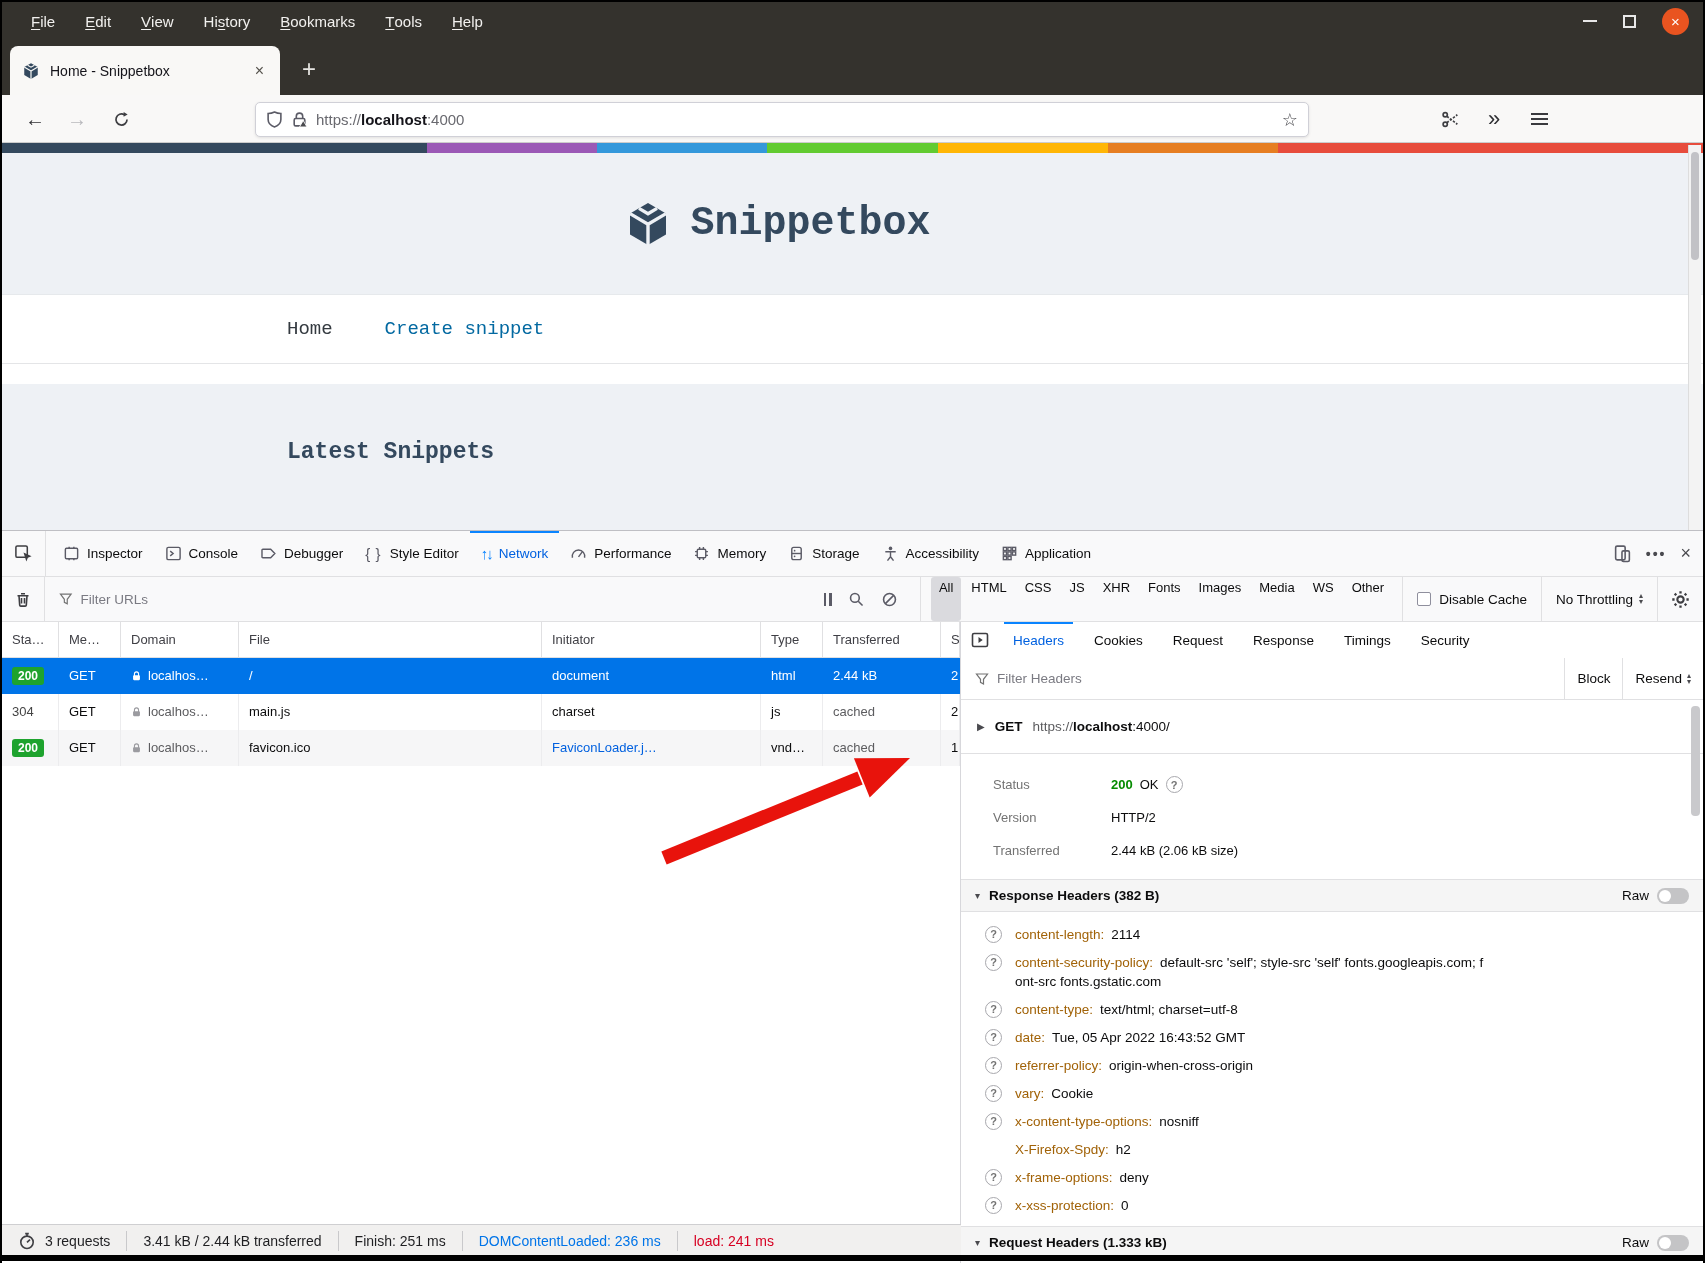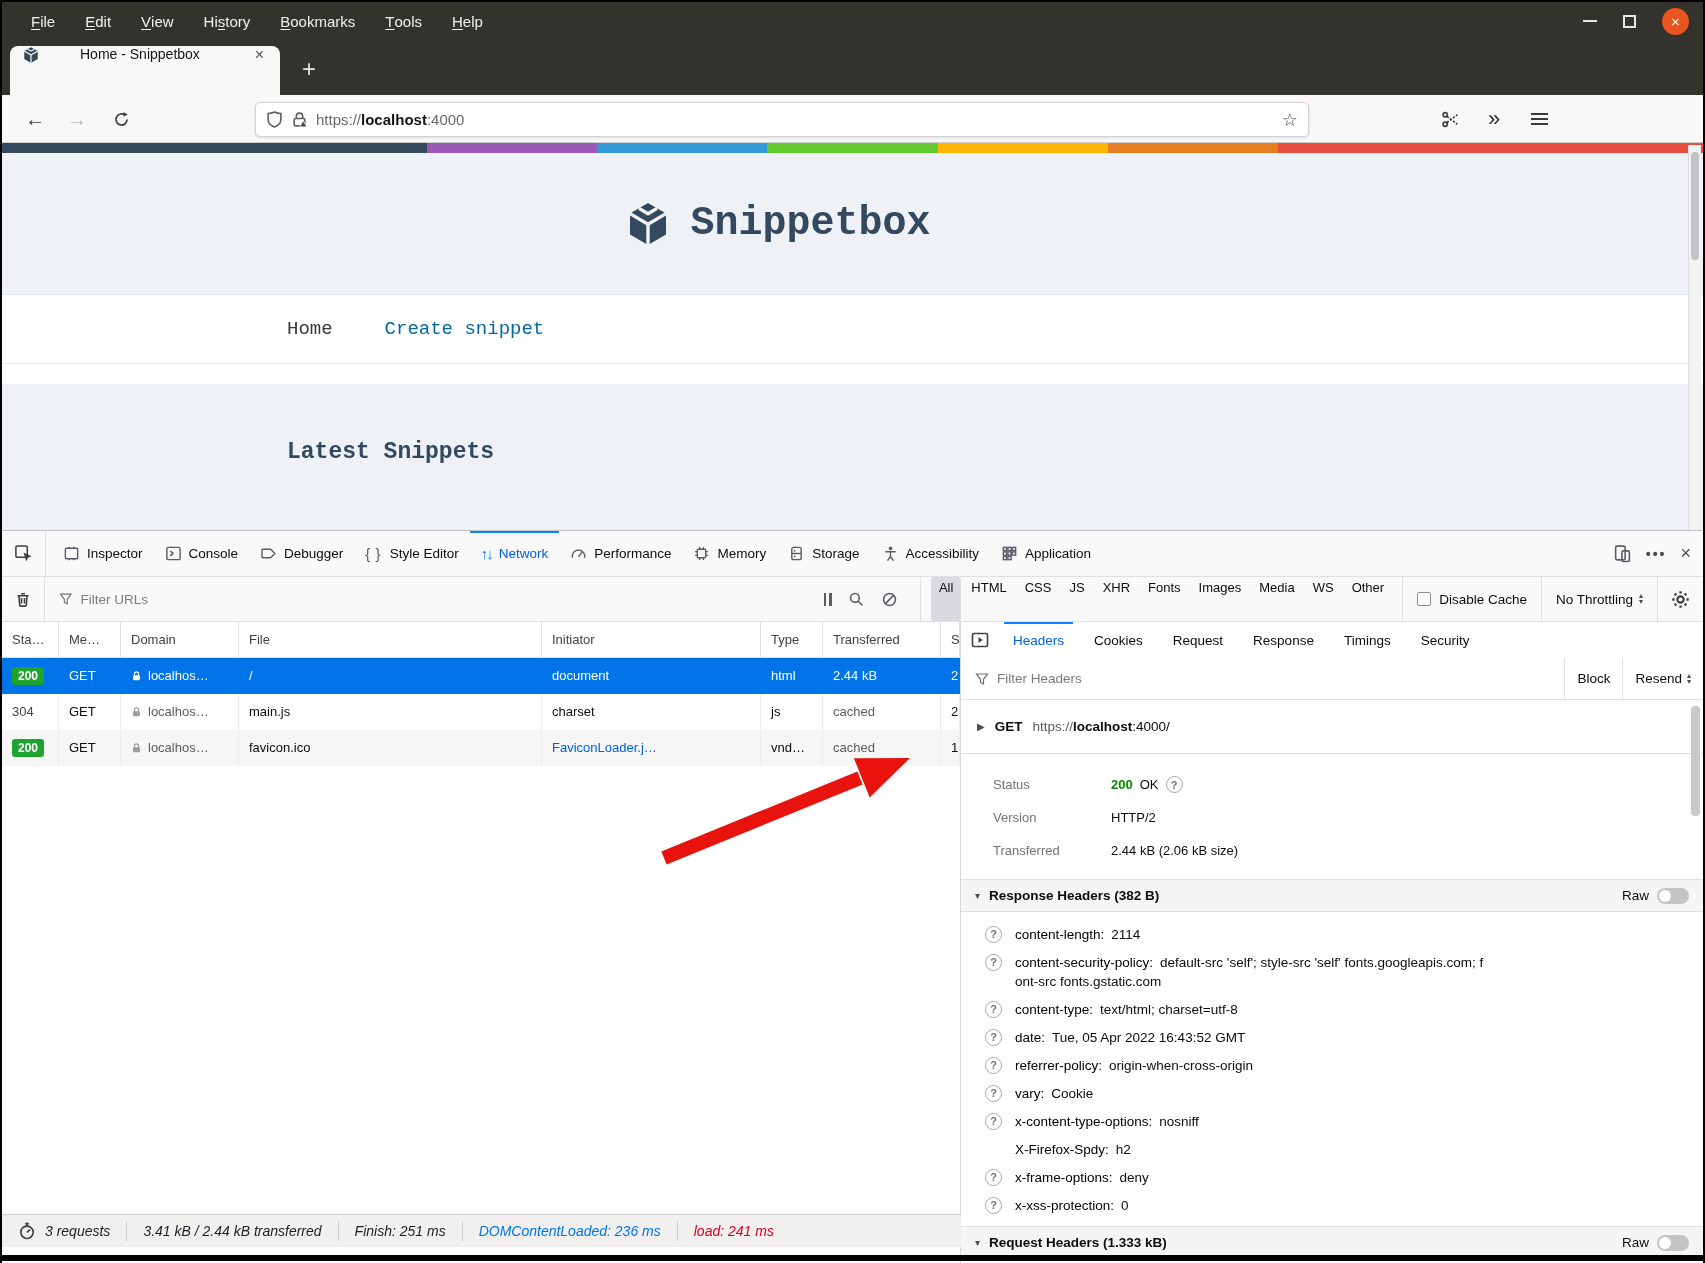--- a/index.html
+++ b/index.html
@@ -12,21 +12,21 @@
   .menubar { position:absolute; left:0; top:0; width:100%; height:38px; background:#34322d; display:flex; align-items:center; padding-left:14px; }
   .menu-item { color:#f2f1ef; font-size:15px; padding:0 15px; height:100%; display:flex; align-items:center; cursor:default; }
   .menu-item u { text-decoration:underline; text-underline-offset:2px; }
   .win-controls { position:absolute; right:14px; top:0; height:38px; display:flex; align-items:center; gap:26px; }
   .win-min { color:#e8e8e8; width:14px; height:2px; background:#e8e8e8; }
   .win-max { width:13px; height:13px; border:2px solid #e8e8e8; }
   .win-close { width:27px; height:27px; border-radius:50%; background:#e95420; color:#fff; font-size:15px; display:flex; align-items:center; justify-content:center; }
 
   
   .tabbar { position:absolute; left:0; top:38px; width:100%; height:55px; background:#34322d; }
-  .tab { position:absolute; left:8px; top:6px; width:270px; height:49px; background:#f9f8f6; border-radius:8px 8px 0 0; display:flex; padding:0 12px;gap:30px; }
+  .tab { position:absolute; left:8px; top:6px; width:270px; height:49px; background:#f9f8f6; border-radius:8px 8px 0 0; display:flex; align-items:center; padding:0 12px; }
   .tab-title { font-size:14px; color:#15141a; margin-left:10px; flex:1; white-space:nowrap; overflow:hidden; }
   .tab-close { color:#55524c; font-size:16px; padding:0 4px; }
   .newtab-btn { position:absolute; left:292px; top:14px; color:#e6e5e2; font-size:24px; line-height:30px; width:30px; text-align:center; }
 
   
   .navbar { position:absolute; left:0; top:93px; width:100%; height:48px; background:#f9f8f7; border-bottom:1px solid #ccc; }
   .nav-ic { position:absolute; top:0; height:48px; display:flex; align-items:center; justify-content:center; font-size:20px; color:#2f2f33; }
   .urlbar { position:absolute; left:253px; top:7px; width:1054px; height:35px; background:#fff; border:1px solid #d0d0d7; border-radius:5px; box-shadow:0 1px 3px rgba(0,0,0,.1); display:flex; align-items:center; padding:0 10px; }
   .url-text { font-size:15px; margin-left:8px; color:#69696f; }
   .url-text b { color:#15141a; font-weight:bold; }
@@ -83,21 +83,21 @@
   .trow.selected { background:#0074e8; color:#fff; }
   .trow.selected > div { border-right-color:transparent; }
   .trow.alt { background:#f6f6f7; }
   .badge { display:inline-block; background:#1ea32e; color:#fff; border-radius:3px; padding:1px 6px; line-height:16px; font-size:12px; font-weight:bold; }
   .st-plain { color:#444; }
   .muted { color:#5c5c5f; }
   .link-blue { color:#0060df; }
   .lock { display:inline-block; vertical-align:-2px; margin-right:6px; }
 
   
-  .dt-statusbar { position:absolute; left:0; bottom:18px; width:959px; height:33px; background:#f1f0ef; border-top:1px solid #cfcfd1; display:flex; align-items:center; font-size:14px; color:#1f1f22;font-style:italic; }
+  .dt-statusbar { position:absolute; left:0; bottom:8px; width:959px; height:33px; background:#f1f0ef; border-top:1px solid #cfcfd1; display:flex; align-items:center; font-size:14px; color:#1f1f22; }
   .sb-item { padding:0 16px; display:flex; align-items:center; gap:9px; }
   .sb-sep { width:1px; height:20px; background:#c9c9cb; }
   .sb-dcl { color:#0074e8; }
   .sb-load { color:#d70022; }
 
   
   .panel { position:absolute; left:959px; right:0; top:91px; bottom:0; background:#fff; }
   .panel-tabs { height:36px; display:flex; align-items:stretch; }
   .ptab { position:relative; display:flex; align-items:center; padding:8px 15px; font-size:13.5px; }
   .ptab.active { color:#0061e0; }
@@ -121,21 +121,21 @@
   .sec-bar { height:33px; background:#f5f5f5; border-top:1px solid #e0e0e2; border-bottom:1px solid #e0e0e2; display:flex; align-items:center; padding:0 14px; gap:9px; font-size:13.5px; }
   .sec-title { font-weight:bold; font-weight:600; }
   .raw-wrap { margin-left:auto; display:flex; align-items:center; gap:8px; }
   .toggle { width:32px; height:16px; background:#c4c4c6; border-radius:8px; position:relative; }
   .toggle i { position:absolute; left:2px; top:2px; width:12px; height:12px; border-radius:50%; background:#fff; }
 
   .hdr-list { padding-top:8px; }
   .hdr-row { display:flex; align-items:flex-start; padding:4.5px 14px 4.5px 24px; line-height:19px; font-size:13.5px; }
   .hdr-ic { flex:0 0 17px; margin-top:1px; }
   .hdr-text { margin-left:13px; }
-  .hdr-name { color:#000000; }
+  .hdr-name { color:#a16207; }
   .hdr-val { color:#0c0c0d; margin-left:7px; }
   .hdr-val2 { color:#0c0c0d; display:block; }
 
   .req-bar { position:absolute; left:0; right:0; bottom:6px; }
   .panel-scroll { position:absolute; right:3px; top:84px; width:9px; height:110px; background:#c9c9cc; border-radius:4px; }
 
   .bottom-bar { position:absolute; left:0; bottom:0; width:100%; height:6px; background:#000; z-index:40; }
   .arrow-overlay { position:absolute; inset:0; z-index:50; pointer-events:none; }
 
   .ic-stroke { stroke:#5b5b66; fill:none; stroke-width:1.5; }

